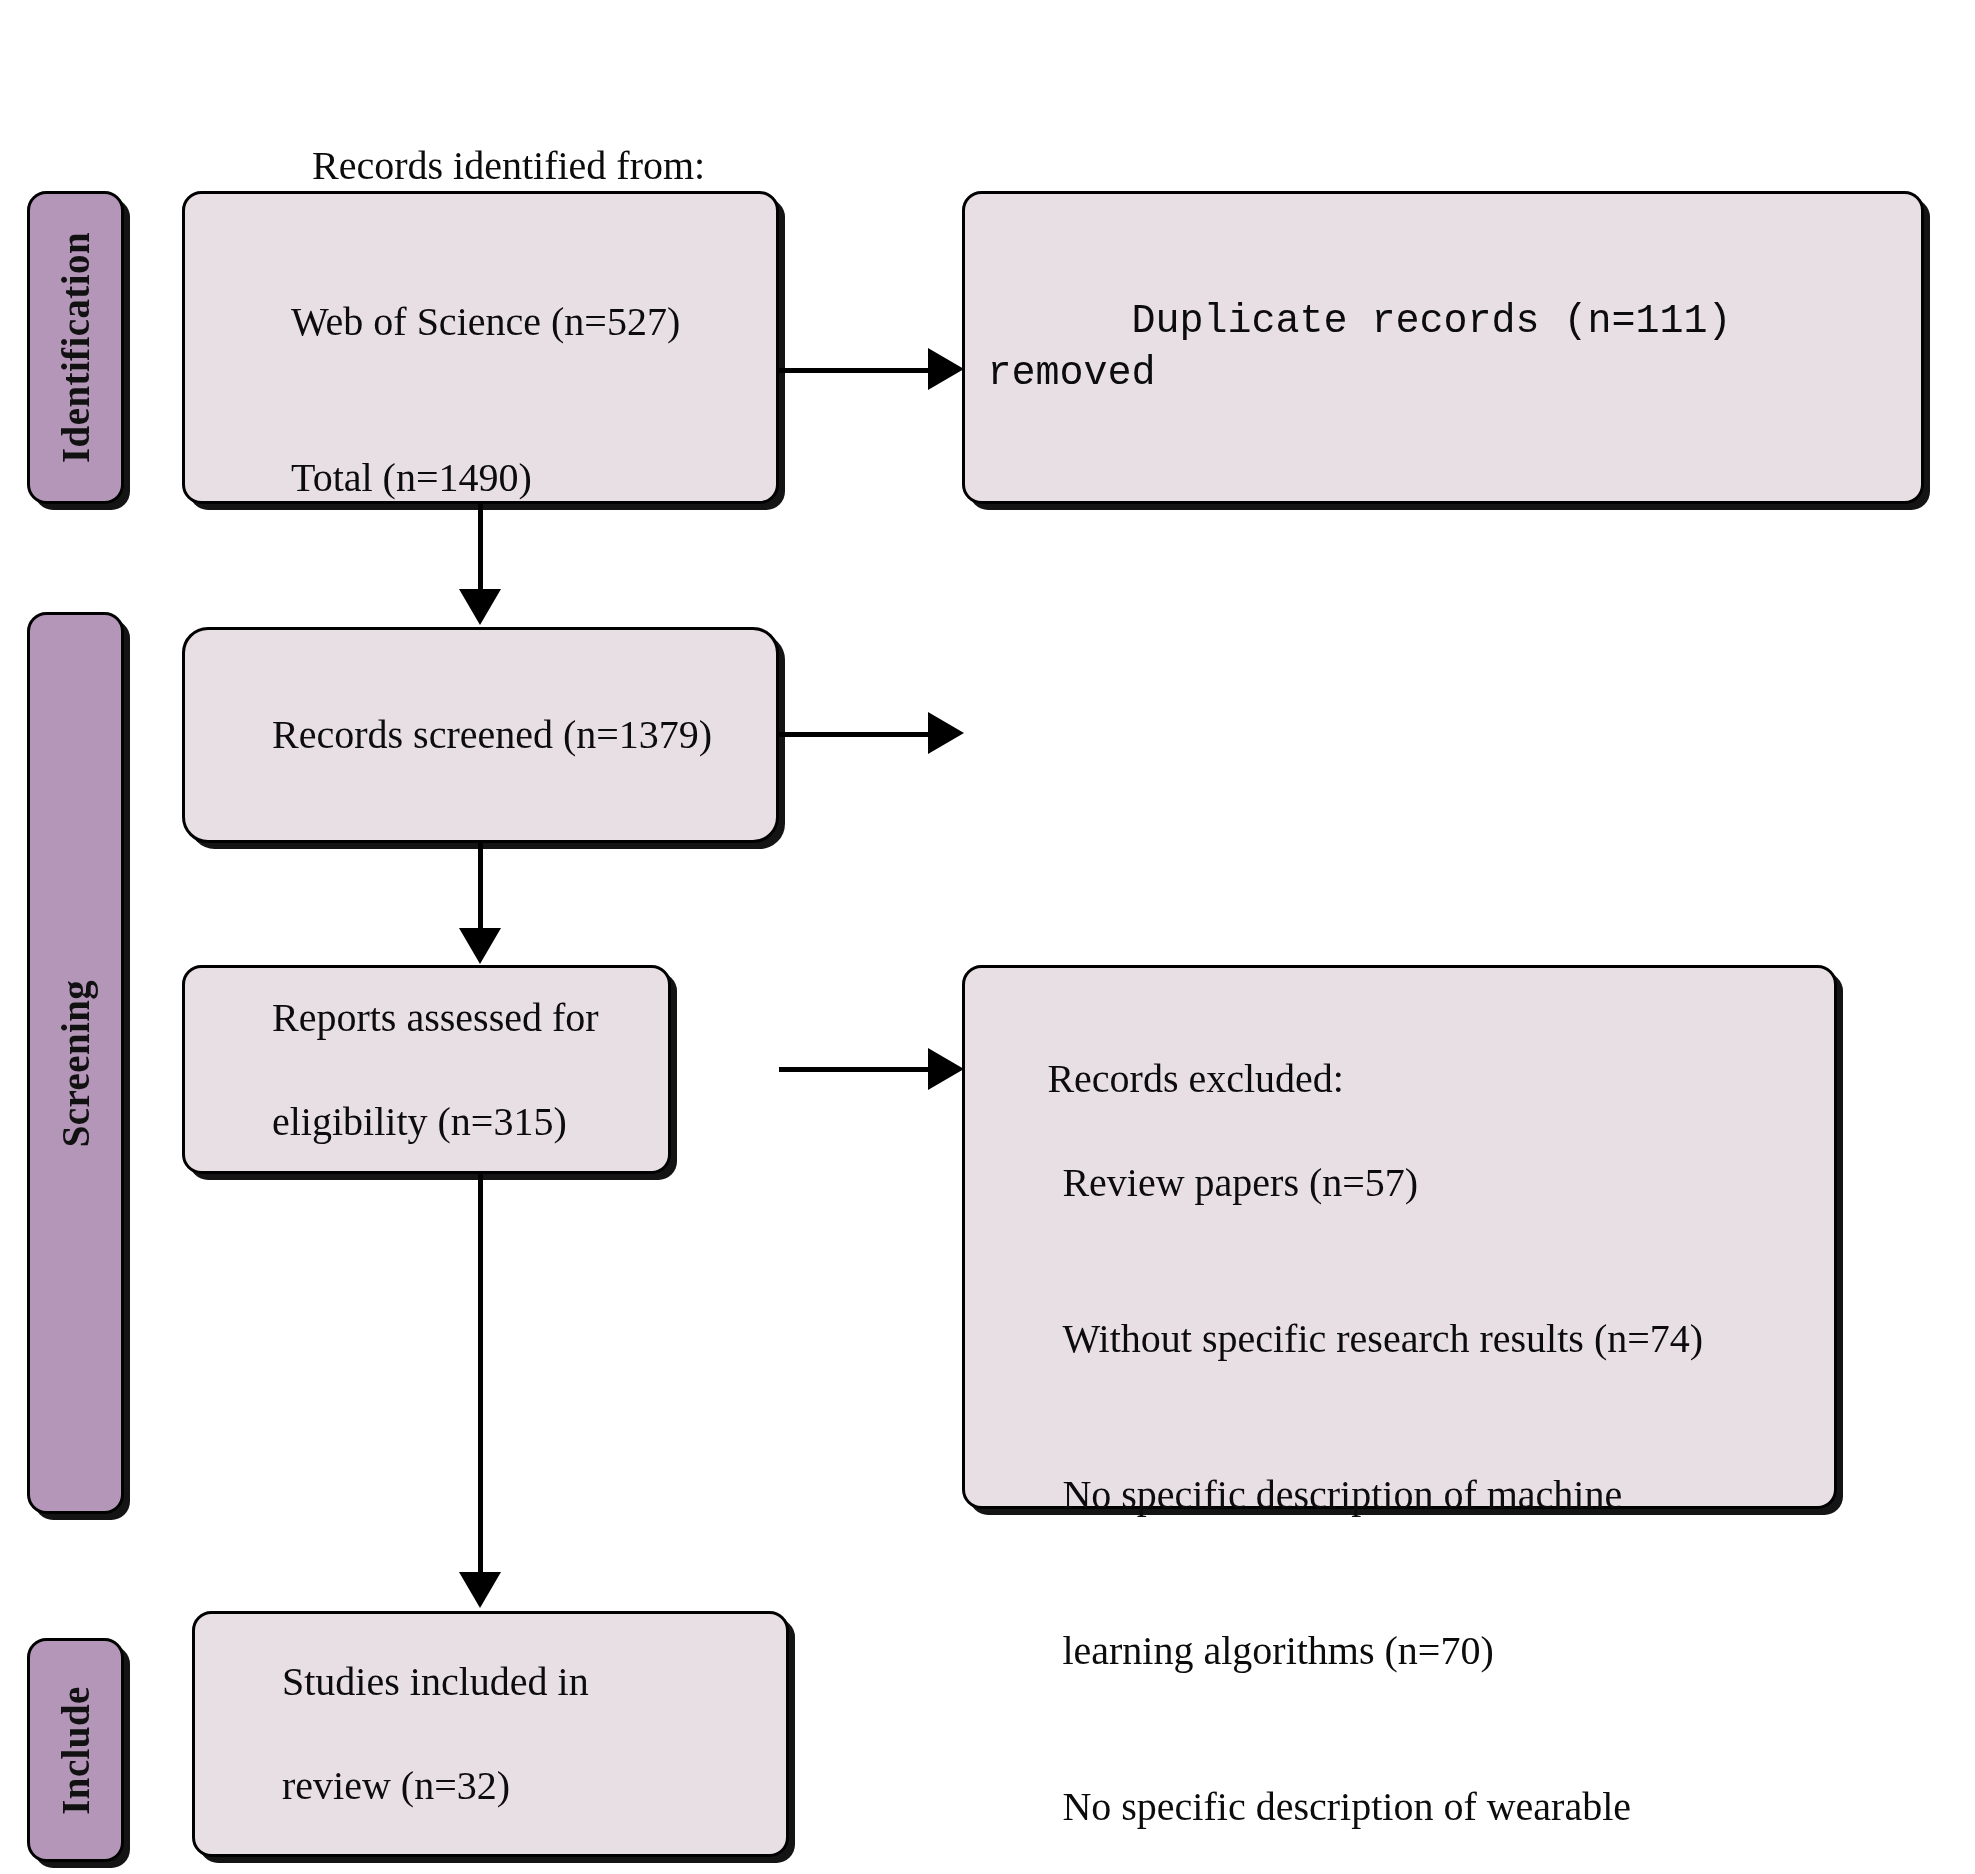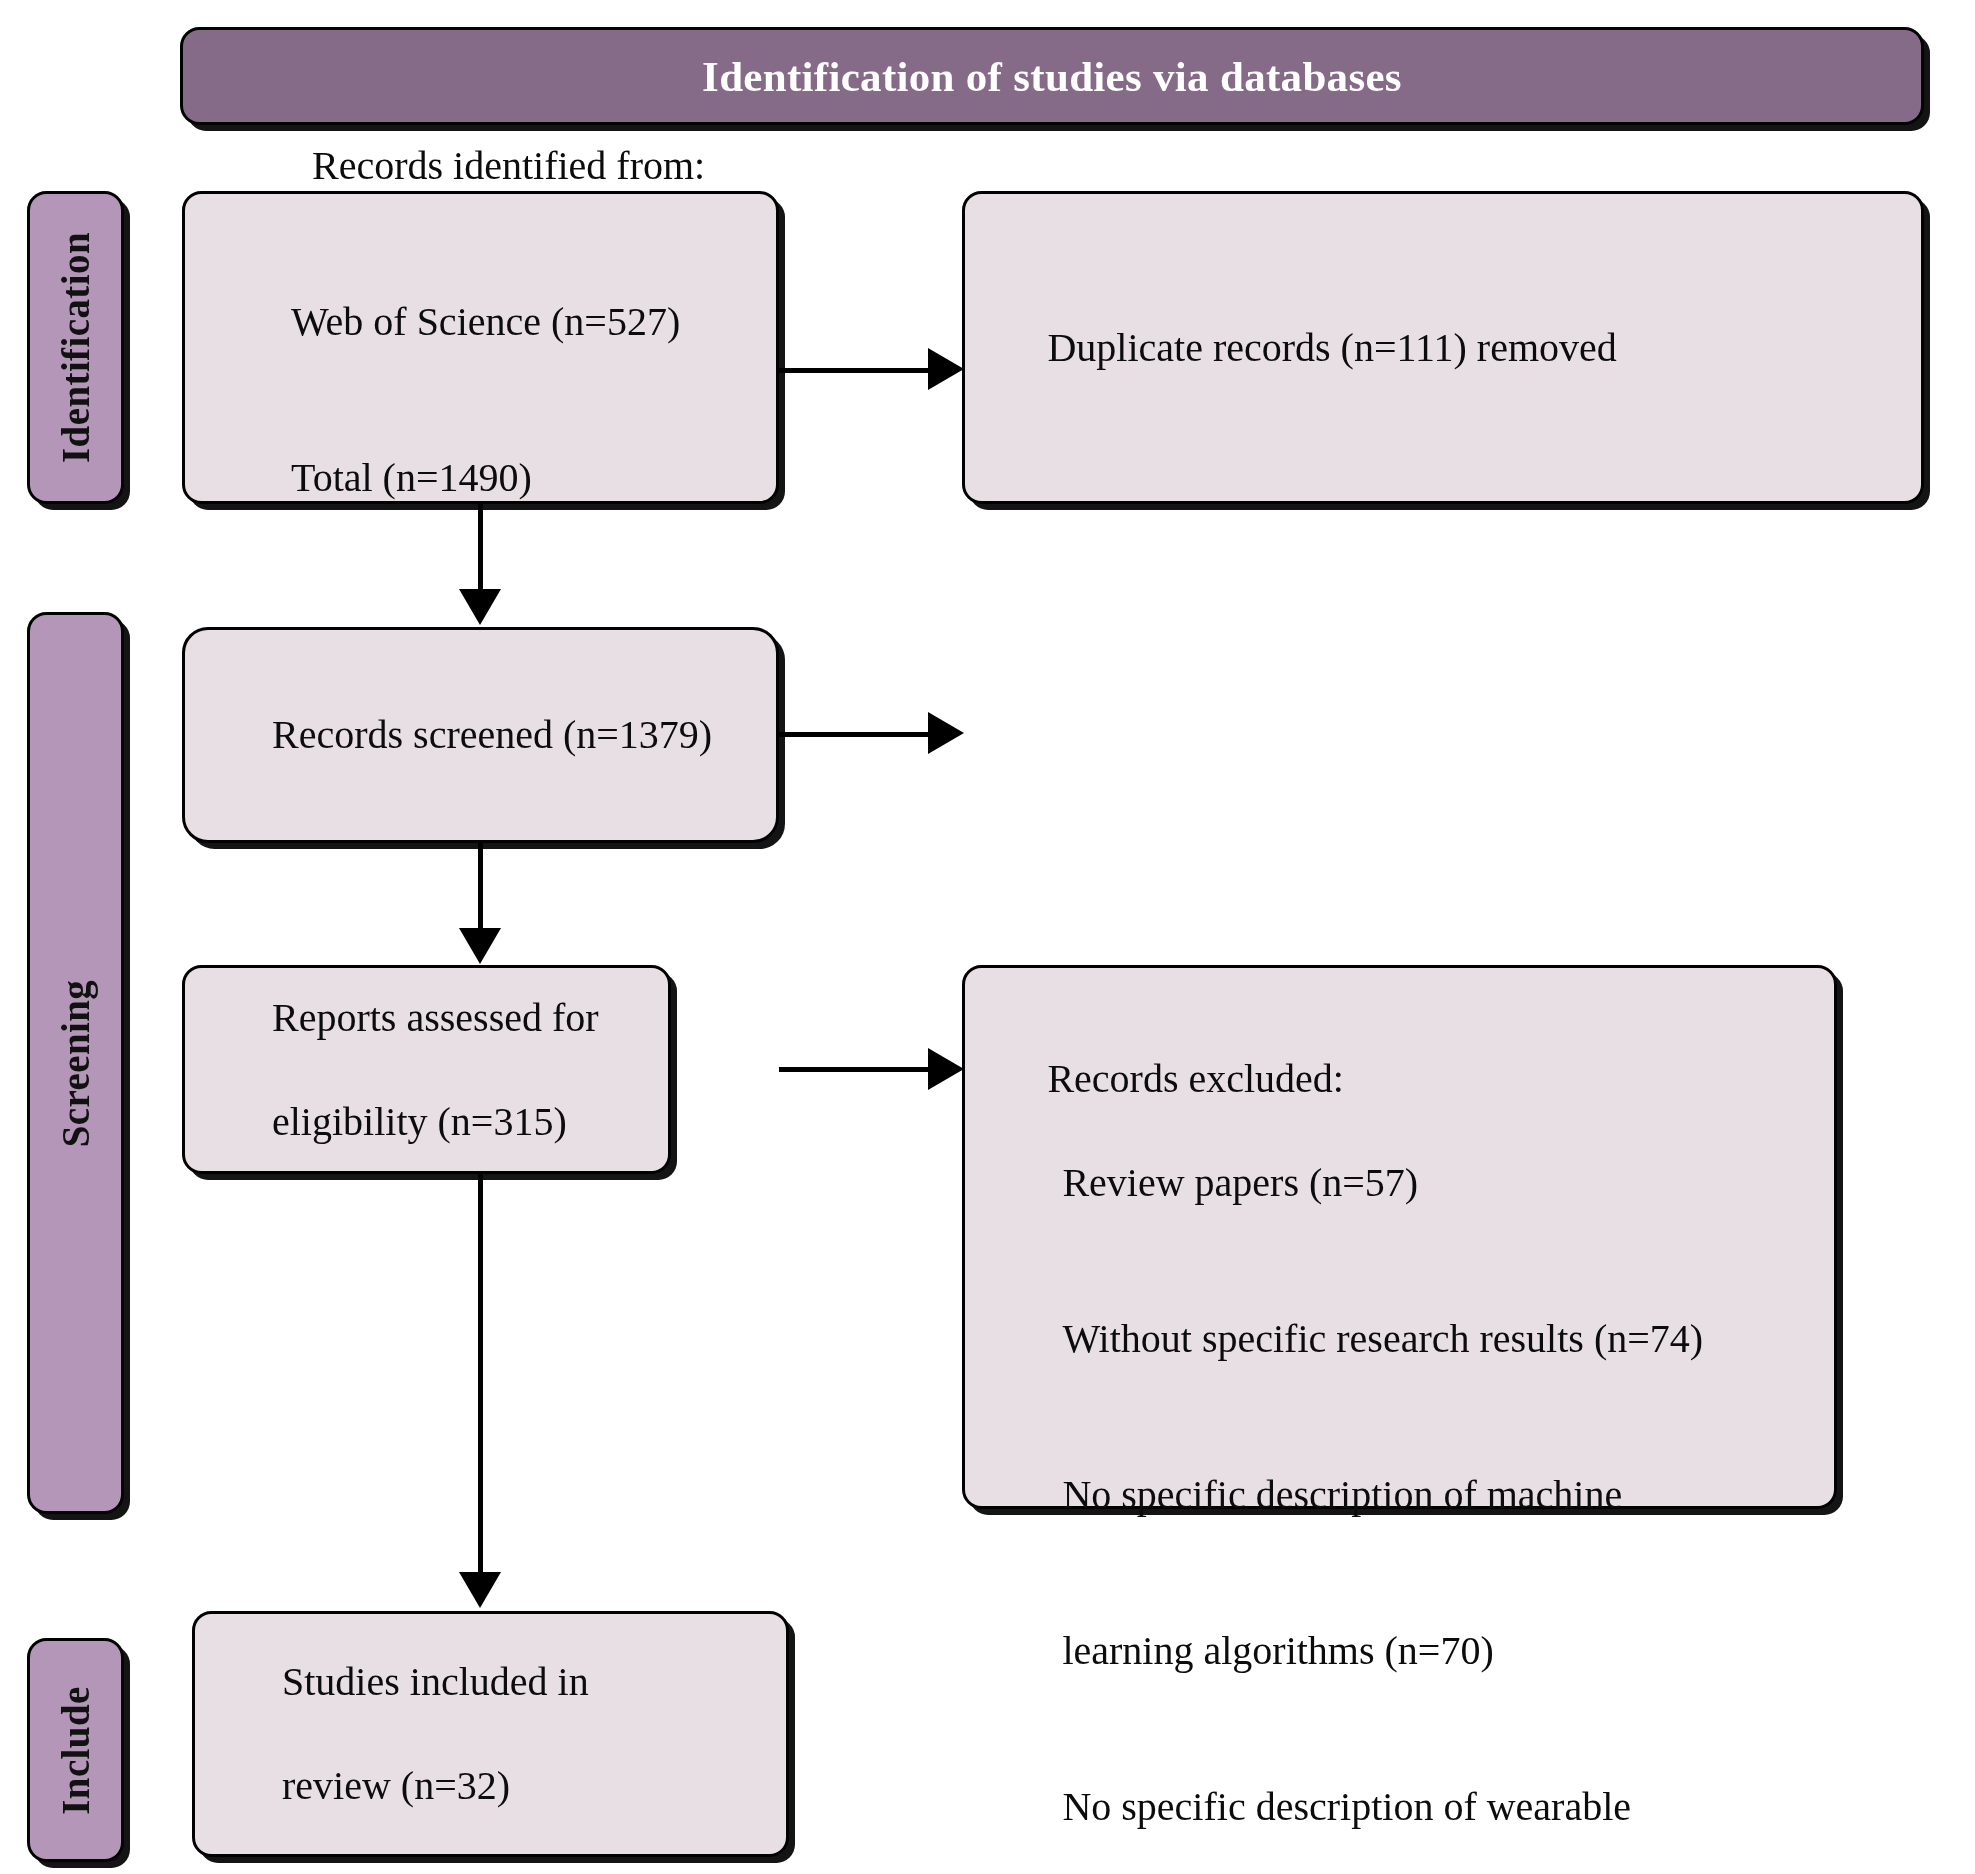--- a/index.html
+++ b/index.html
@@ -98,23 +98,20 @@
     border-top: 21.6px solid transparent;
     border-bottom: 21.6px solid transparent;
     border-left: 36px solid #000000;
   }
 </style>
 </head>
 <body>
 
 <div id="canvas">
 
-  <div class="box header-bar" style="left:180px; top:27px; width:1744px; height:98px;">
-    <span class="htxt">Identification of studies via databases</span>
-  </div>
 
   <div class="box stage-bar" style="left:27px; top:191px; width:97px; height:313px;">
     <span class="vtxt">Identification</span>
   </div>
 
   <div class="box stage-bar" style="left:27px; top:612px; width:97px; height:902px;">
     <span class="vtxt">Screening</span>
   </div>
 
   <div class="box stage-bar" style="left:27px; top:1638px; width:97px; height:224px;">
@@ -122,21 +119,21 @@
   </div>
 
   <div class="box content-box pad-left" style="left:182px; top:191px; width:597px; height:313px;padding-left:40px;">
     <div class="ctxt">
       <span>Records identified from:</span><br>
       <span class="indent-1">Web of Science (n=527)</span>
       <span class="indent-1">Total (n=1490)</span>
     </div>
   </div>
 
-  <div class="box content-box" style="left:962px; top:191px; width:962px; height:313px;">
+  <div class="box content-box" style="left:962px; top:191px; width:962px; height:313px;font-family:Liberation Mono, monospace;">
     <div class="ctxt">
       <span>Duplicate records (n=111) removed</span>
     </div>
   </div>
 
   <div class="hline" style="left:779px; top:368px; width:149px;"></div>
   <div class="arrow-right" style="left:928px; top:348px;"></div>
 
   <div class="vline" style="left:478px; top:504px; height:109px;"></div>
   <div class="arrow-down" style="left:459px; top:589px;"></div>

